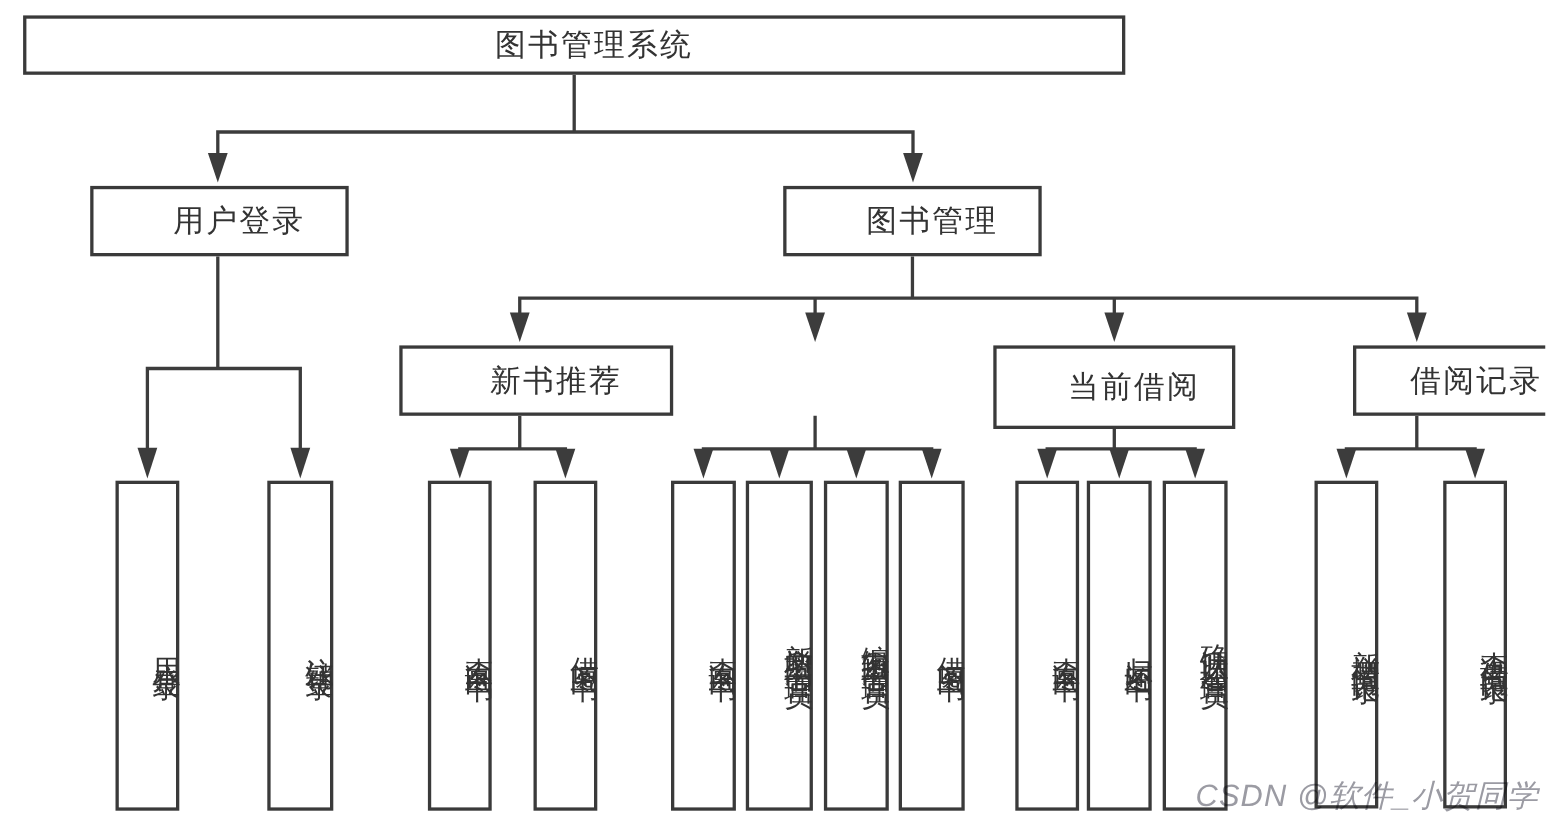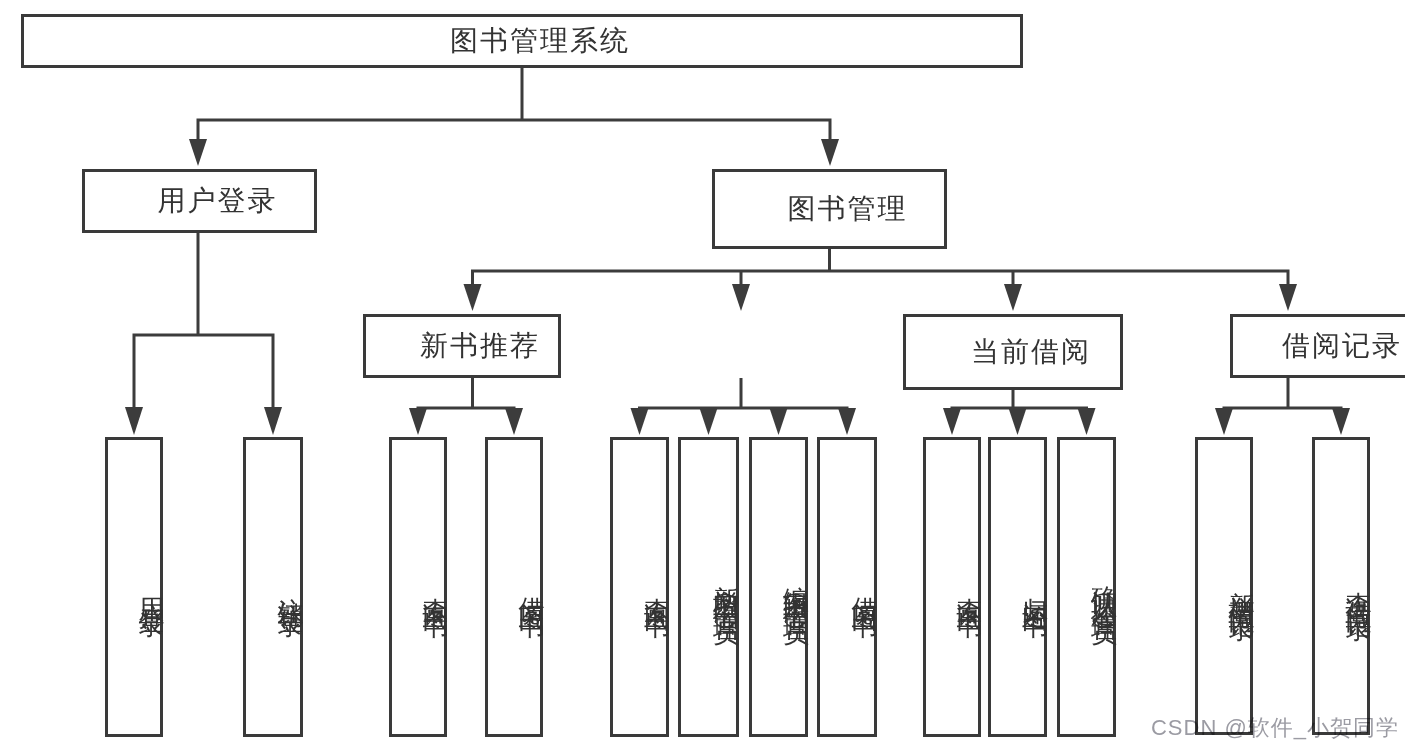--- a/index.html
+++ b/index.html
@@ -15,22 +15,22 @@
     border:3px solid #3a3a3a;display:flex;align-items:center;justify-content:center;
     color:#333333;
     padding-left:36px;
   }
   .h .label{font-size:28px;letter-spacing:2px;white-space:nowrap;}
   .v .label{
     writing-mode:vertical-rl;text-orientation:mixed;
     font-size:26px;letter-spacing:5px;line-height:1;
   }
   .watermark{
-    position:absolute;right:6px;bottom:4px;font-size:22px;letter-spacing:1px;
-    color:#9b9ba3;mix-blend-mode:multiply;white-space:nowrap;z-index:5;
+    position:absolute;right:6px;bottom:4px;font-size:28px;letter-spacing:1px;
+    color:#9b9ba3;mix-blend-mode:multiply;white-space:nowrap;z-index:5;font-style:italic;
   }
 </style>
 </head>
 <body>
 
 <div class="stage">
 
   <svg class="connectors" viewBox="0 0 1405 747" xmlns="http://www.w3.org/2000/svg">
 
     <path class="edge" d="M522 68 V120 M196.5 120 H831.5 M198 120 V142 M830 120 V142"></path>
@@ -67,32 +67,32 @@
     <polygon class="arrowhead" points="1341,435 1332,408 1350,408"></polygon>
   </svg>
 
   <div class="box h" style="left:21px;top:14px;width:1002px;height:54px">
     <span class="label">图书管理系统</span>
   </div>
 
   <div class="box h" style="left:82px;top:169px;width:235px;height:64px">
     <span class="label">用户登录</span>
   </div>
-  <div class="box h" style="left:712px;top:169px;width:235px;height:80px">
+  <div class="box h" style="left:712px;top:169px;width:235px;height:64px">
     <span class="label">图书管理</span>
   </div>
 
   <div class="box v" style="left:105px;top:437px;width:58px;height:300px">
     <span class="label">用户登录</span>
   </div>
   <div class="box v" style="left:243px;top:437px;width:60px;height:300px">
     <span class="label">注销登录</span>
   </div>
 
-  <div class="box h" style="left:363px;top:314px;width:198px;height:64px">
+  <div class="box h" style="left:363px;top:314px;width:249px;height:64px">
     <span class="label">新书推荐</span>
   </div>
   <div class="box h" style="left:903px;top:314px;width:220px;height:76px">
     <span class="label">当前借阅</span>
   </div>
   <div class="box h" style="left:1230px;top:314px;width:188px;height:64px">
     <span class="label">借阅记录</span>
   </div>
 
   <div class="box v" style="left:389px;top:437px;width:58px;height:300px">

